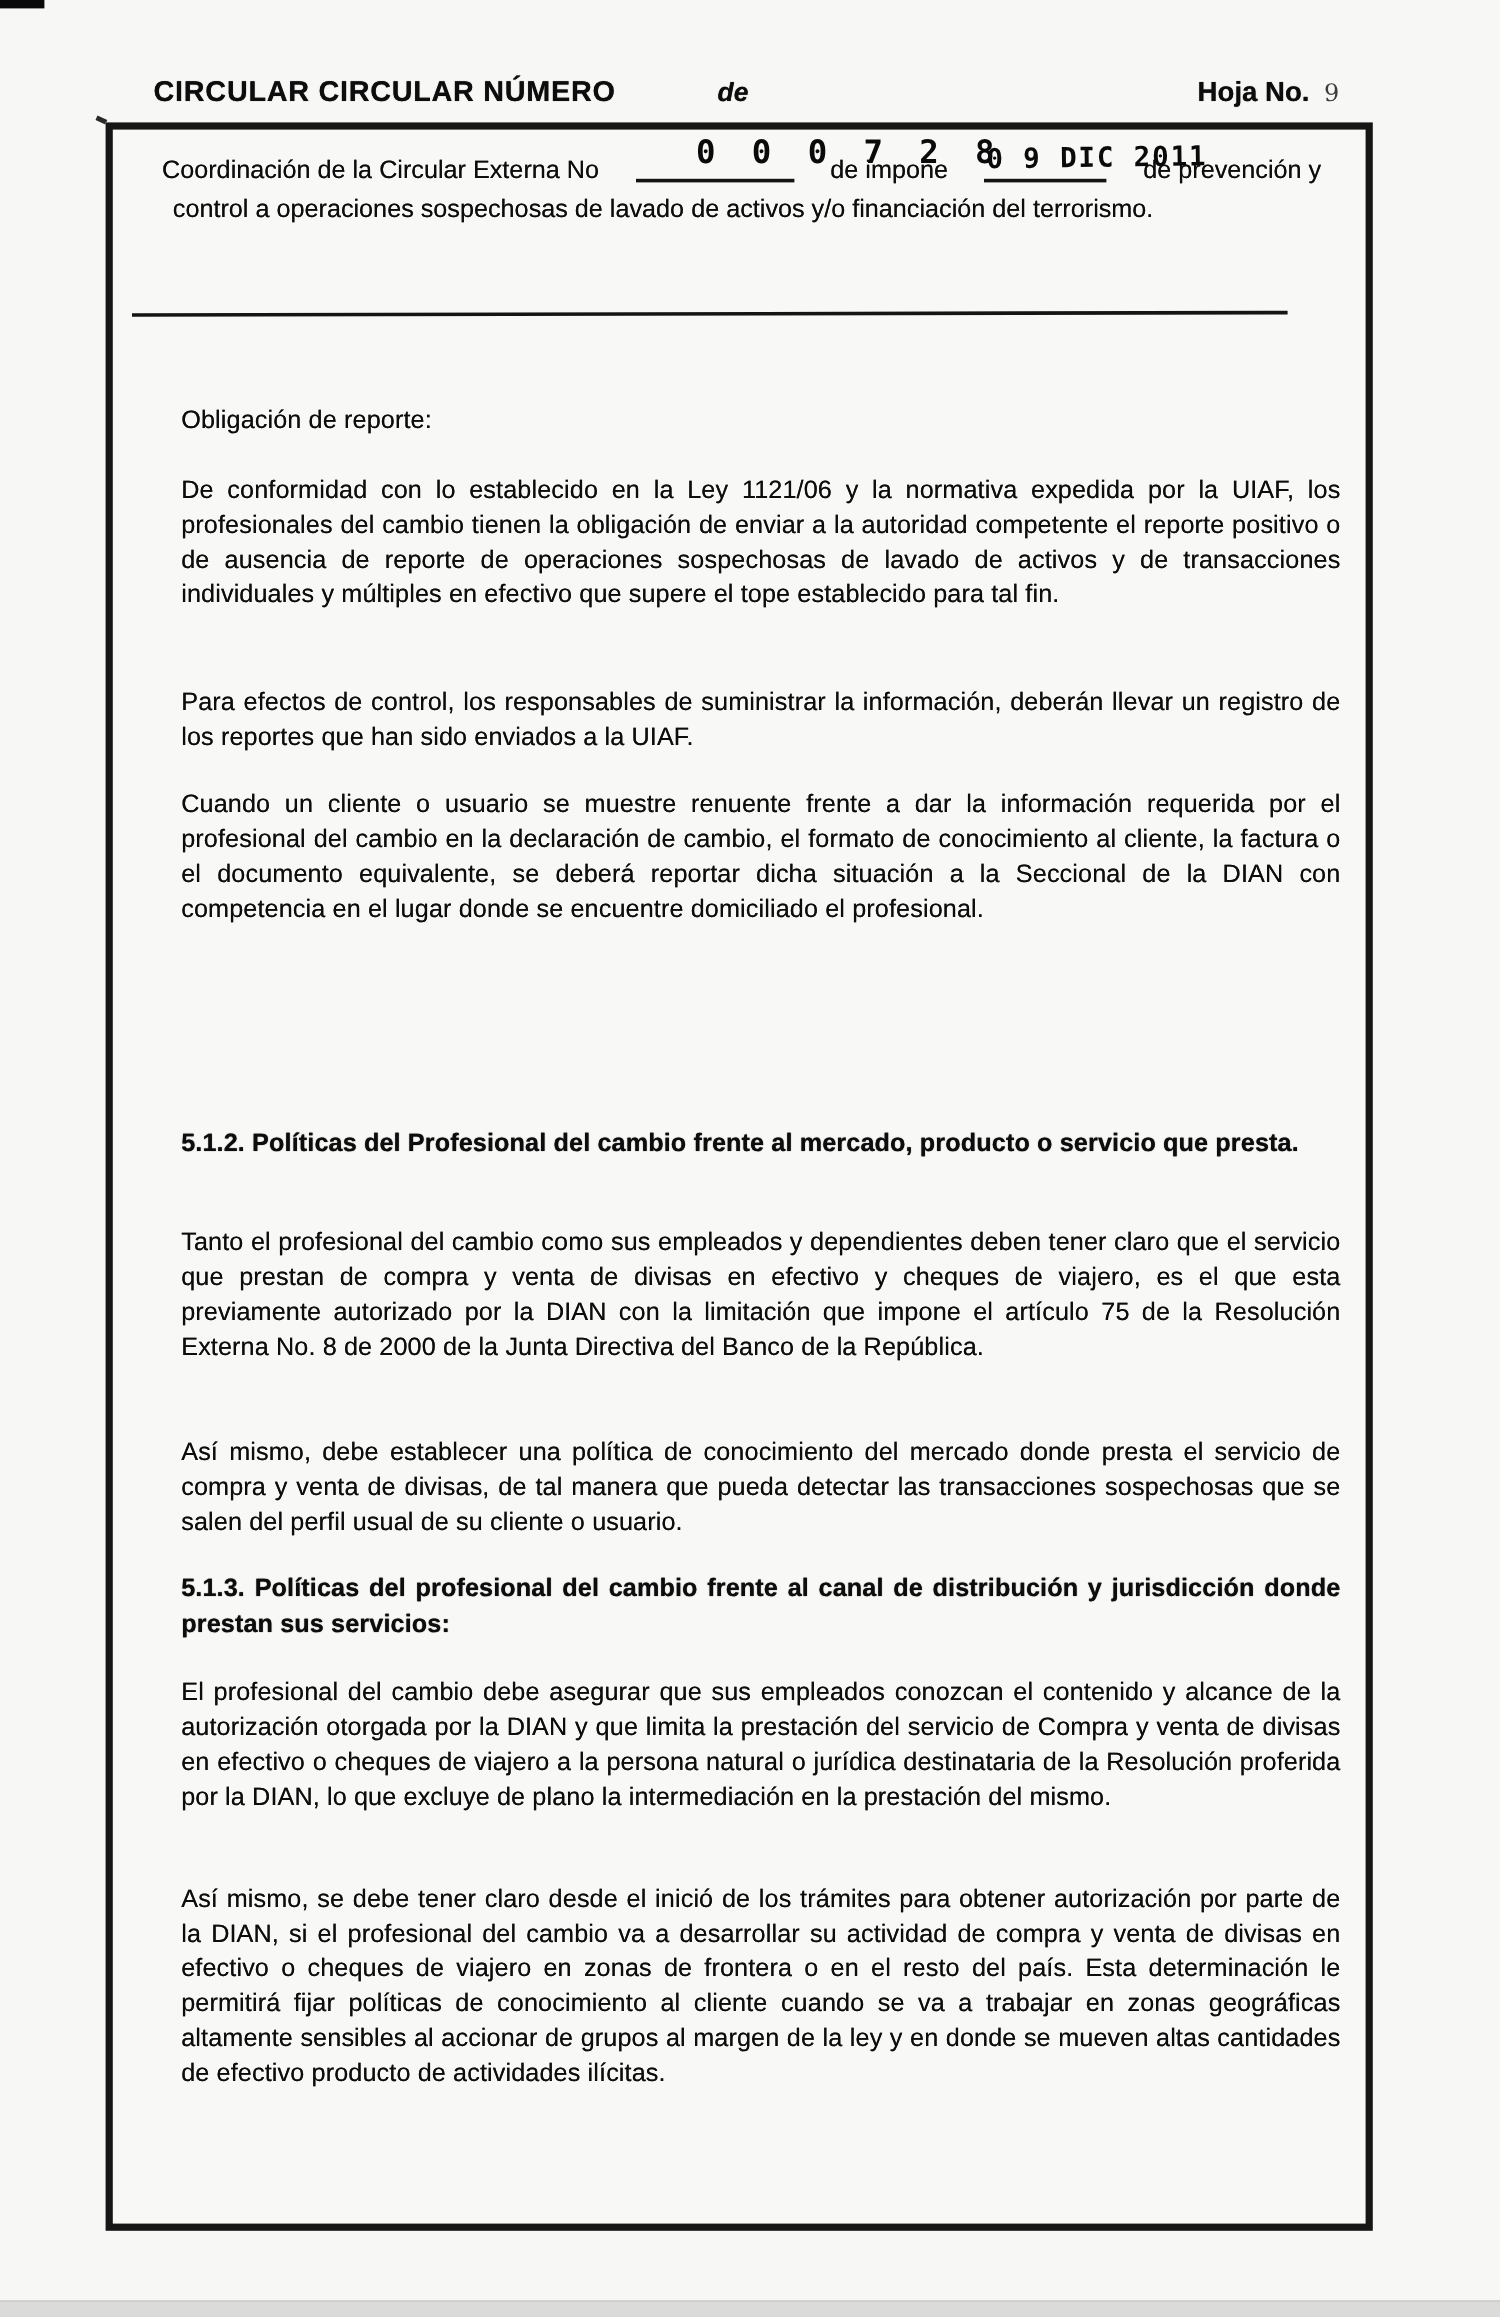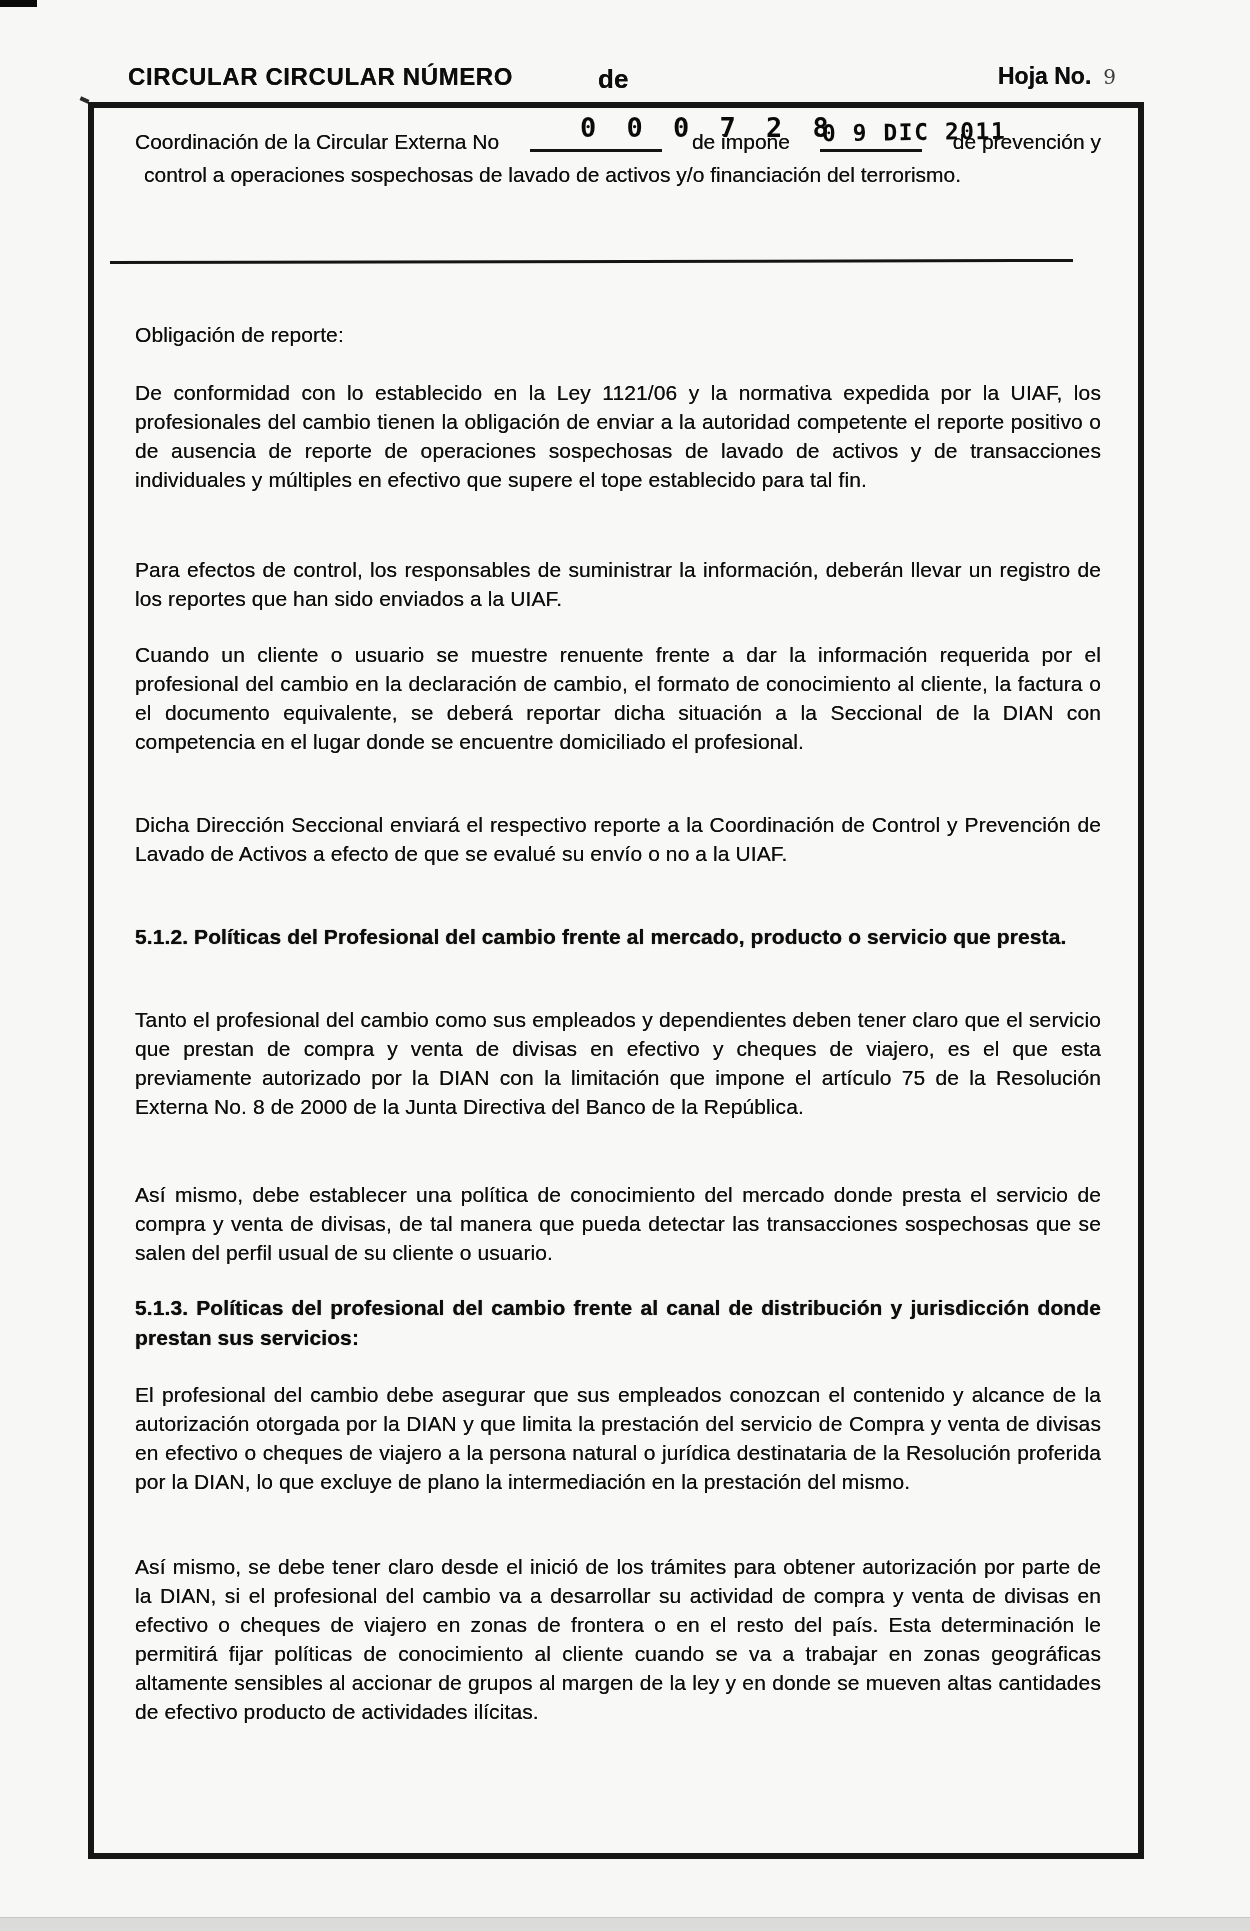--- a/index.html
+++ b/index.html
@@ -11,21 +11,21 @@
     color:#0d0d0d;
     overflow:hidden;
   }
   
   .corner-smudge { position:absolute; left:0; top:0; width:37px; height:7px; background:#0a0a0a; }
   .tick-mark { position:absolute; left:80px; top:98px; width:9px; height:4px; background:#2a2a2a; transform:rotate(24deg); }
   .bottom-band { position:absolute; left:0; top:1917px; width:1250px; height:14px; background:#dbdbd9; border-top:1px solid #c6c6c4; }
 
   
   .hdr-title { position:absolute; left:128px; top:63px; font-weight:bold; font-size:24px; letter-spacing:0.6px; text-shadow:0 0 0.6px rgba(0,0,0,0.85); }
-  .hdr-de    { position:absolute; left:598px; top:64px; font-weight:bold; font-size:26px; text-shadow:0 0 0.6px rgba(0,0,0,0.85); }
+  .hdr-de    { position:absolute; left:598px; top:64px; font-weight:bold; font-size:22px; text-shadow:0 0 0.6px rgba(0,0,0,0.85);font-style:italic; }
   .hdr-hoja  { position:absolute; left:998px; top:63px; font-weight:bold; font-size:23px; text-shadow:0 0 0.6px rgba(0,0,0,0.85); white-space:nowrap; }
   .hoja-num  { font-family:"DejaVu Serif","Liberation Serif",serif; font-weight:normal; font-size:20px; color:#3c3c3c; margin-left:12px; text-shadow:none; }
 
   
   .doc-box {
     position:absolute; left:88px; top:102px;
     width:1056px; height:1757px;
     border:6px solid #161616;
     box-sizing:border-box;
     background:#f8f8f6;
@@ -45,21 +45,21 @@
   }
   .blank { display:inline-block; height:5px; border-bottom:3px solid #141414; align-self:flex-end; margin-bottom:2px; }
   .blank-number { width:132px; }
   .blank-date   { width:102px; }
   .intro-line2 { position:absolute; left:50px; top:52px; width:966px; font-size:21px; line-height:29px; text-shadow:0 0 0.5px rgba(10,10,10,0.8); }
 
   .separator { position:absolute; left:16px; top:152px; width:963px; height:3px; background:#151515; transform:rotate(-0.12deg); }
 
   
   .para {
-    position:absolute; left:41px; width:966px; margin:0;
+    position:absolute; left:41px; width:966px; margin:16px;
     font-size:21px; line-height:29px;
     text-align:justify; letter-spacing:0.1px;
     text-shadow:0 0 0.5px rgba(10,10,10,0.8);
   }
   .heading { font-weight:bold; line-height:30px; text-shadow:0 0 0.8px rgba(0,0,0,0.9); }
 </style>
 </head>
 <body>
 
 <div class="page">
@@ -90,21 +90,20 @@
     <div class="separator"></div>
 
     <p class="para" style="top:212px">Obligación de reporte:</p>
 
     <p class="para" style="top:270px">De conformidad con lo establecido en la Ley 1121/06 y la normativa expedida por la UIAF, los profesionales del cambio tienen la obligación de enviar a la autoridad competente el reporte positivo o de ausencia de reporte de operaciones sospechosas de lavado de activos y de transacciones individuales y múltiples en efectivo que supere el tope establecido para tal fin.</p>
 
     <p class="para" style="top:447px">Para efectos de control, los responsables de suministrar la información, deberán llevar un registro de los reportes que han sido enviados a la UIAF.</p>
 
     <p class="para" style="top:532px">Cuando un cliente o usuario se muestre renuente frente a dar la información requerida por el profesional del cambio en la declaración de cambio, el formato de conocimiento al cliente, la factura o el documento equivalente, se deberá reportar dicha situación a la Seccional de la DIAN con competencia en el lugar donde se encuentre domiciliado el profesional.</p>
 
-    <p class="para" style="top:702px">Dicha Dirección Seccional enviará el respectivo reporte a la Coordinación de Control y Prevención de Lavado de Activos a efecto de que se evalué su envío o no a la UIAF.</p>
 
     <p class="para heading" style="top:814px">5.1.2. Políticas del Profesional del cambio frente al mercado, producto o servicio que presta.</p>
 
     <p class="para" style="top:897px">Tanto el profesional del cambio como sus empleados y dependientes deben tener claro que el servicio que prestan de compra y venta de divisas en efectivo y cheques de viajero, es el que esta previamente autorizado por la DIAN con la limitación que impone el artículo 75 de la Resolución Externa No. 8 de 2000 de la Junta Directiva del Banco de la República.</p>
 
     <p class="para" style="top:1072px">Así mismo, debe establecer una política de conocimiento del mercado donde presta el servicio de compra y venta de divisas, de tal manera que pueda detectar las transacciones sospechosas que se salen del perfil usual de su cliente o usuario.</p>
 
     <p class="para heading" style="top:1185px">5.1.3. Políticas del profesional del cambio frente al canal de distribución y jurisdicción donde prestan sus servicios:</p>
 
     <p class="para" style="top:1272px">El profesional del cambio debe asegurar que sus empleados conozcan el contenido y alcance de la autorización otorgada por la DIAN y que limita la prestación del servicio de Compra y venta de divisas en efectivo o cheques de viajero a la persona natural o jurídica destinataria de la Resolución proferida por la DIAN, lo que excluye de plano la intermediación en la prestación del mismo.</p>

